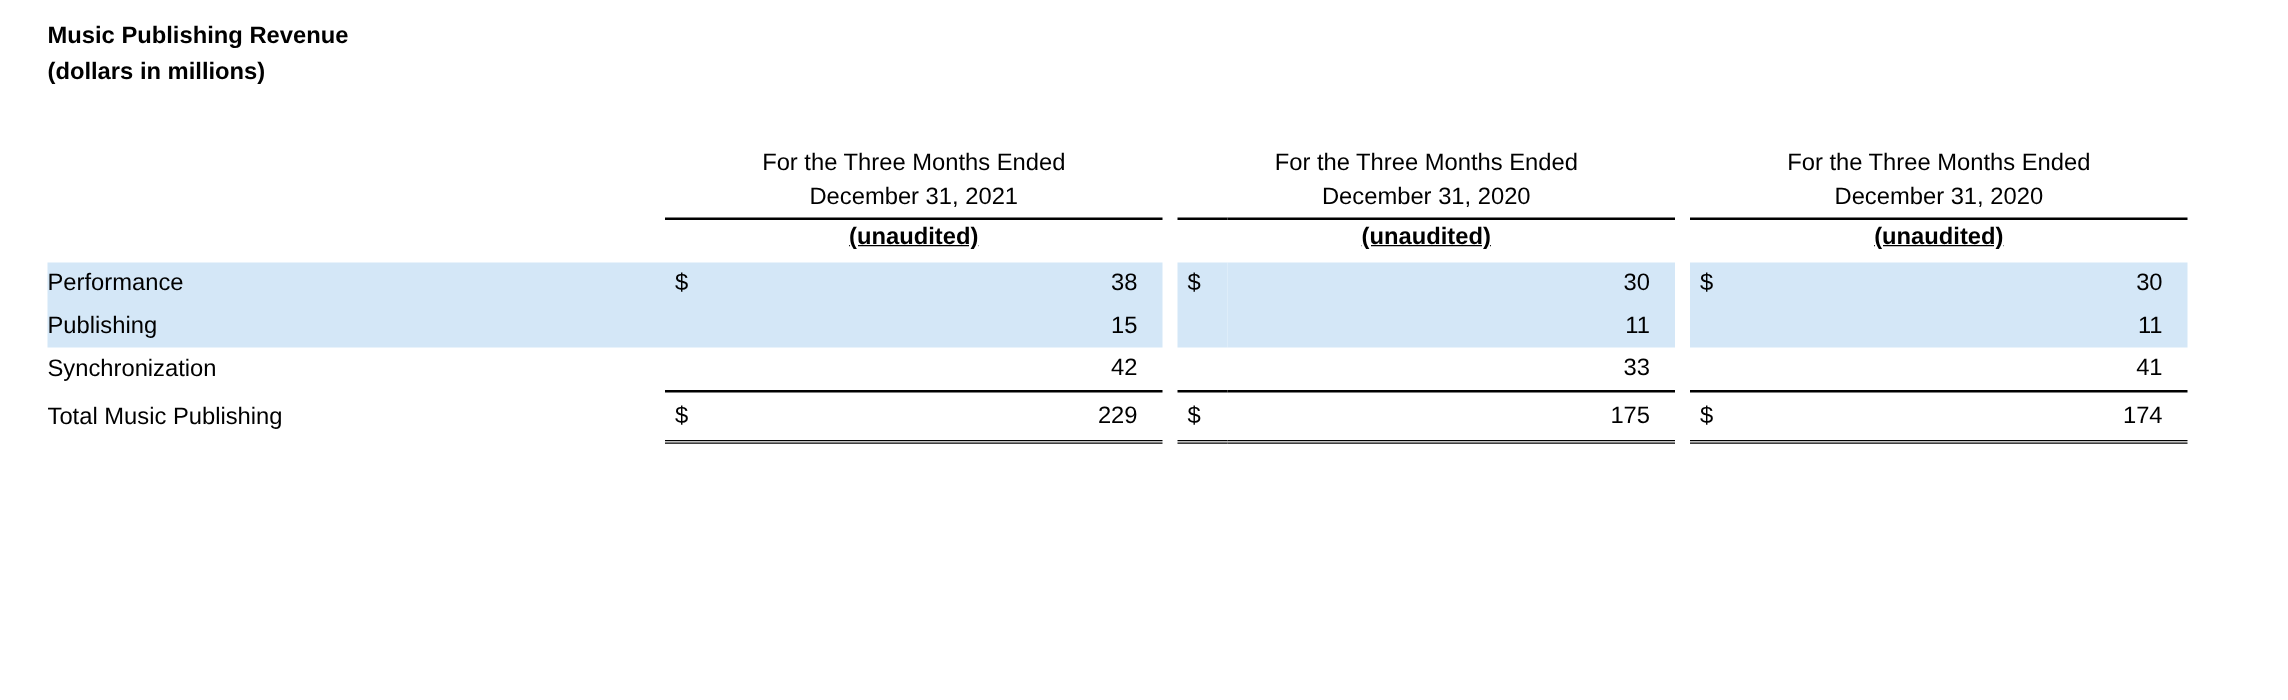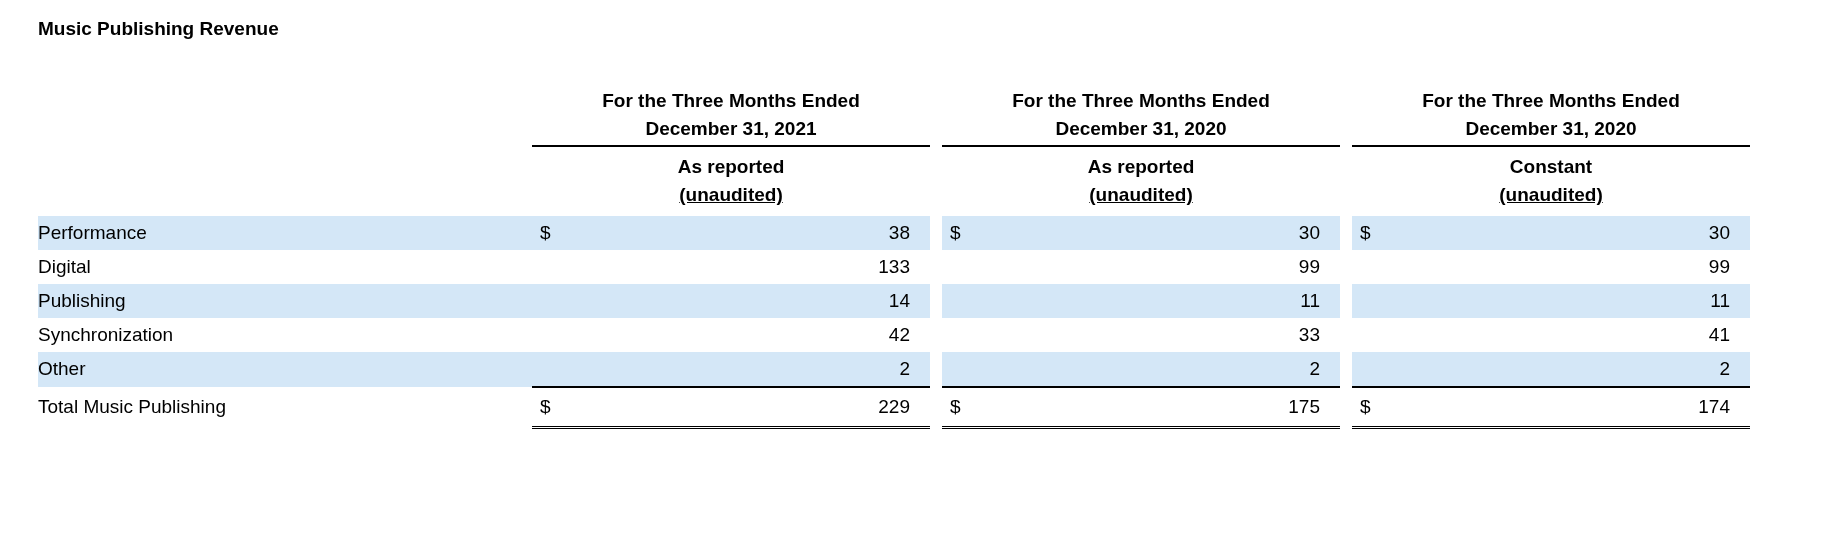--- a/index.html
+++ b/index.html
@@ -35,21 +35,21 @@
     width: 1700px;
     font-size: 19px;
   }
   col.c-label   { width: 494px; }
   col.c-cur     { width: 40px; }
   col.c-val     { width: 358px; }
   col.c-gap     { width: 12px; }
 
   
   .hdr-title td {
-    font-weight: bold;
+    font-weight: normal;
     text-align: center;
     line-height: 1.45;
     padding: 0 0 2px 0;
     vertical-align: bottom;
     font-size: 19px;
   }
   .hdr-title td.ruled {
     border-bottom: 2.5px solid #000;
   }
   .hdr-sub td {
@@ -95,20 +95,21 @@
     
   }
 </style>
 </head>
 <body>
 
 <div class="page">
 
   <div class="title-block">
     <span class="title-line">Music Publishing Revenue</span>
+    <span class="title-line">(dollars in millions)</span>
   </div>
 
   <table class="revenue">
     <colgroup>
       <col class="c-label">
       <col class="c-cur">
         <col class="c-val">
         <col class="c-gap">
       <col class="c-cur">
         <col class="c-val">
@@ -128,28 +129,20 @@
         <td class="ruled" colspan="2">
           <span>For the Three Months Ended</span><br>
           <span>December 31, 2020</span>
         </td>
         <td></td>
         <td class="ruled" colspan="2">
           <span>For the Three Months Ended</span><br>
           <span>December 31, 2020</span>
         </td>
       </tr>
-      <tr class="hdr-sub">
-        <td></td>
-        <td colspan="2">As reported</td>
-        <td></td>
-        <td colspan="2">As reported</td>
-        <td></td>
-        <td colspan="2">Constant</td>
-      </tr>
       <tr class="hdr-sub2">
         <td></td>
         <td colspan="2">(unaudited)</td>
         <td></td>
         <td colspan="2">(unaudited)</td>
         <td></td>
         <td colspan="2">(unaudited)</td>
       </tr>
     </thead>
 
@@ -160,67 +153,45 @@
         <td class="cur">$</td>
         <td class="val">38</td>
         <td class="gap"></td>
         <td class="cur">$</td>
         <td class="val">30</td>
         <td class="gap"></td>
         <td class="cur">$</td>
         <td class="val">30</td>
       </tr>
 
-      <tr>
-        <td class="label">Digital</td>
-        <td class="cur"></td>
-        <td class="val">133</td>
-        <td class="gap"></td>
-        <td class="cur"></td>
-        <td class="val">99</td>
-        <td class="gap"></td>
-        <td class="cur"></td>
-        <td class="val">99</td>
-      </tr>
 
       <tr class="shaded">
         <td class="label">Publishing</td>
         <td class="cur"></td>
-        <td class="val">14</td>
+        <td class="val">15</td>
         <td class="gap"></td>
         <td class="cur"></td>
         <td class="val">11</td>
         <td class="gap"></td>
         <td class="cur"></td>
         <td class="val">11</td>
       </tr>
 
       <tr>
         <td class="label">Synchronization</td>
         <td class="cur"></td>
         <td class="val">42</td>
         <td class="gap"></td>
         <td class="cur"></td>
         <td class="val">33</td>
         <td class="gap"></td>
         <td class="cur"></td>
         <td class="val">41</td>
       </tr>
 
-      <tr class="shaded pre-total">
-        <td class="label">Other</td>
-        <td class="cur"></td>
-        <td class="val">2</td>
-        <td class="gap"></td>
-        <td class="cur"></td>
-        <td class="val">2</td>
-        <td class="gap"></td>
-        <td class="cur"></td>
-        <td class="val">2</td>
-      </tr>
 
       <tr class="total">
         <td class="label">Total Music Publishing</td>
         <td class="cur">$</td>
         <td class="val">229</td>
         <td class="gap"></td>
         <td class="cur">$</td>
         <td class="val">175</td>
         <td class="gap"></td>
         <td class="cur">$</td>

